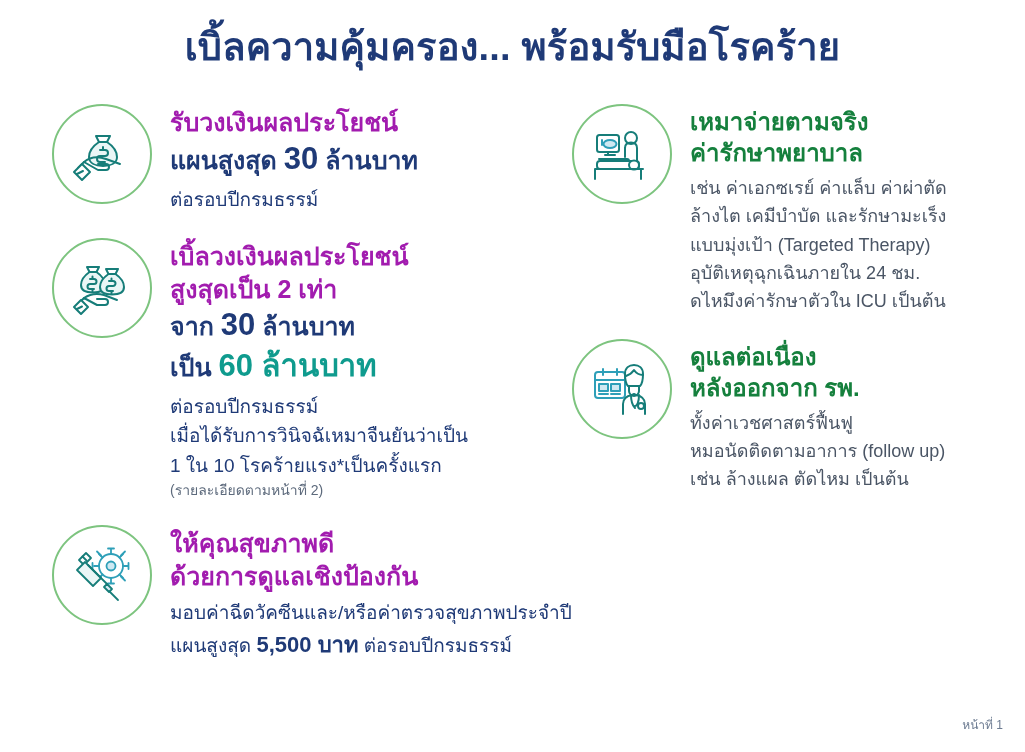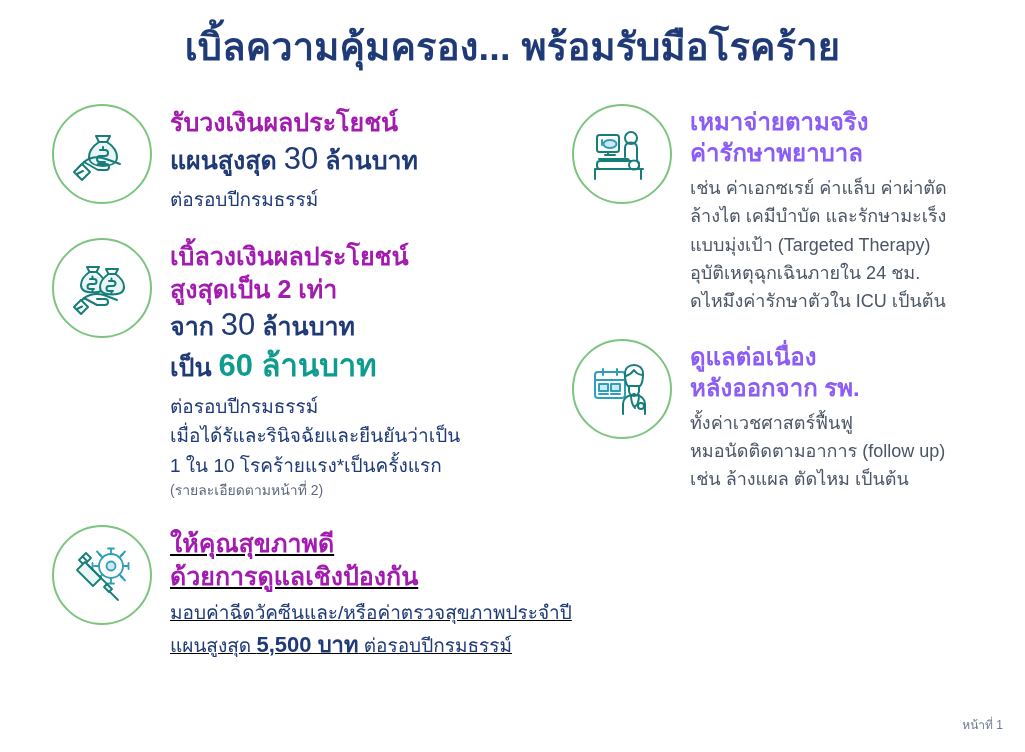--- a/index.html
+++ b/index.html
@@ -93,30 +93,30 @@
   }
   .h-navy {
     color: #1f3a77;
     font-size: 25px;
     font-weight: bold;
     line-height: 1.30;
     white-space: nowrap;
   }
   .h-navy .big {
     font-size: 31px;
-    font-weight: normal;
+    font-weight: bold;
     color: #1f3a77;
   }
   .h-navy .big-teal {
     font-size: 31px;
     font-weight: bold;
     color: #0f9b8e;
   }
   .h-teal-sm {
-    color: #8b5cf6;
+    color: #15803d;
     font-size: 24px;
     font-weight: bold;
     line-height: 1.30;
     white-space: nowrap;
   }
 
   .sub-navy {
     color: #1f3a77;
     font-size: 19px;
     font-weight: normal;
@@ -203,27 +203,27 @@
           </svg>
         </div>
       </div>
       <div class="body">
         <div class="h-teal">เบิ้ลวงเงินผลประโยชน์</div>
         <div class="h-teal">สูงสุดเป็น 2 เท่า</div>
         <div class="h-navy"><span>จาก </span><span class="big">30</span><span> ล้านบาท</span></div>
         <div class="h-navy"><span>เป็น </span><span class="big-teal">60</span><span class="big-teal"> ล้านบาท</span></div>
         <div class="gap-sm"></div>
         <div class="sub-navy">ต่อรอบปีกรมธรรม์</div>
-        <div class="sub-navy">เมื่อได้รัและรินิจฉัยและยืนยันว่าเป็น</div>
+        <div class="sub-navy">เมื่อได้รับการวินิจฉัเหมาจืนยันว่าเป็น</div>
         <div class="sub-navy">1 ใน 10 โรคร้ายแรง*เป็นครั้งแรก</div>
         <div class="note-small">(รายละเอียดตามหน้าที่ 2)</div>
       </div>
     </div>
 
-    <div class="feature" style="text-decoration:underline;">
+    <div class="feature" style="">
       <div class="icon-wrap">
         <div class="icon-circle">
           <svg width="66" height="66" viewBox="0 0 66 66" fill="none" stroke="#167d79" stroke-width="1.8" stroke-linecap="round" stroke-linejoin="round">
             <circle cx="42" cy="24" r="12" stroke="#2e9fb8"></circle>
             <circle cx="42" cy="24" r="4.5" fill="#cfe9f2" stroke="#2e9fb8"></circle>
             <g stroke="#2e9fb8">
               <path d="M42 12 v-5 M42 36 v5 M30 24 h-5 M54 24 h5"></path>
               <path d="M33.5 15.5 l-3.5 -3.5 M50.5 15.5 l3.5 -3.5 M33.5 32.5 l-3.5 3.5 M50.5 32.5 l3.5 3.5"></path>
               <path d="M39 6.5 h6 M39 41.5 h6 M23.5 21 v6 M59.5 21 v6"></path>
               <path d="M28 9.5 l4 4 M56 9.5 l-4 4 M28 38.5 l4 -4 M56 38.5 l-4 -4"></path>

